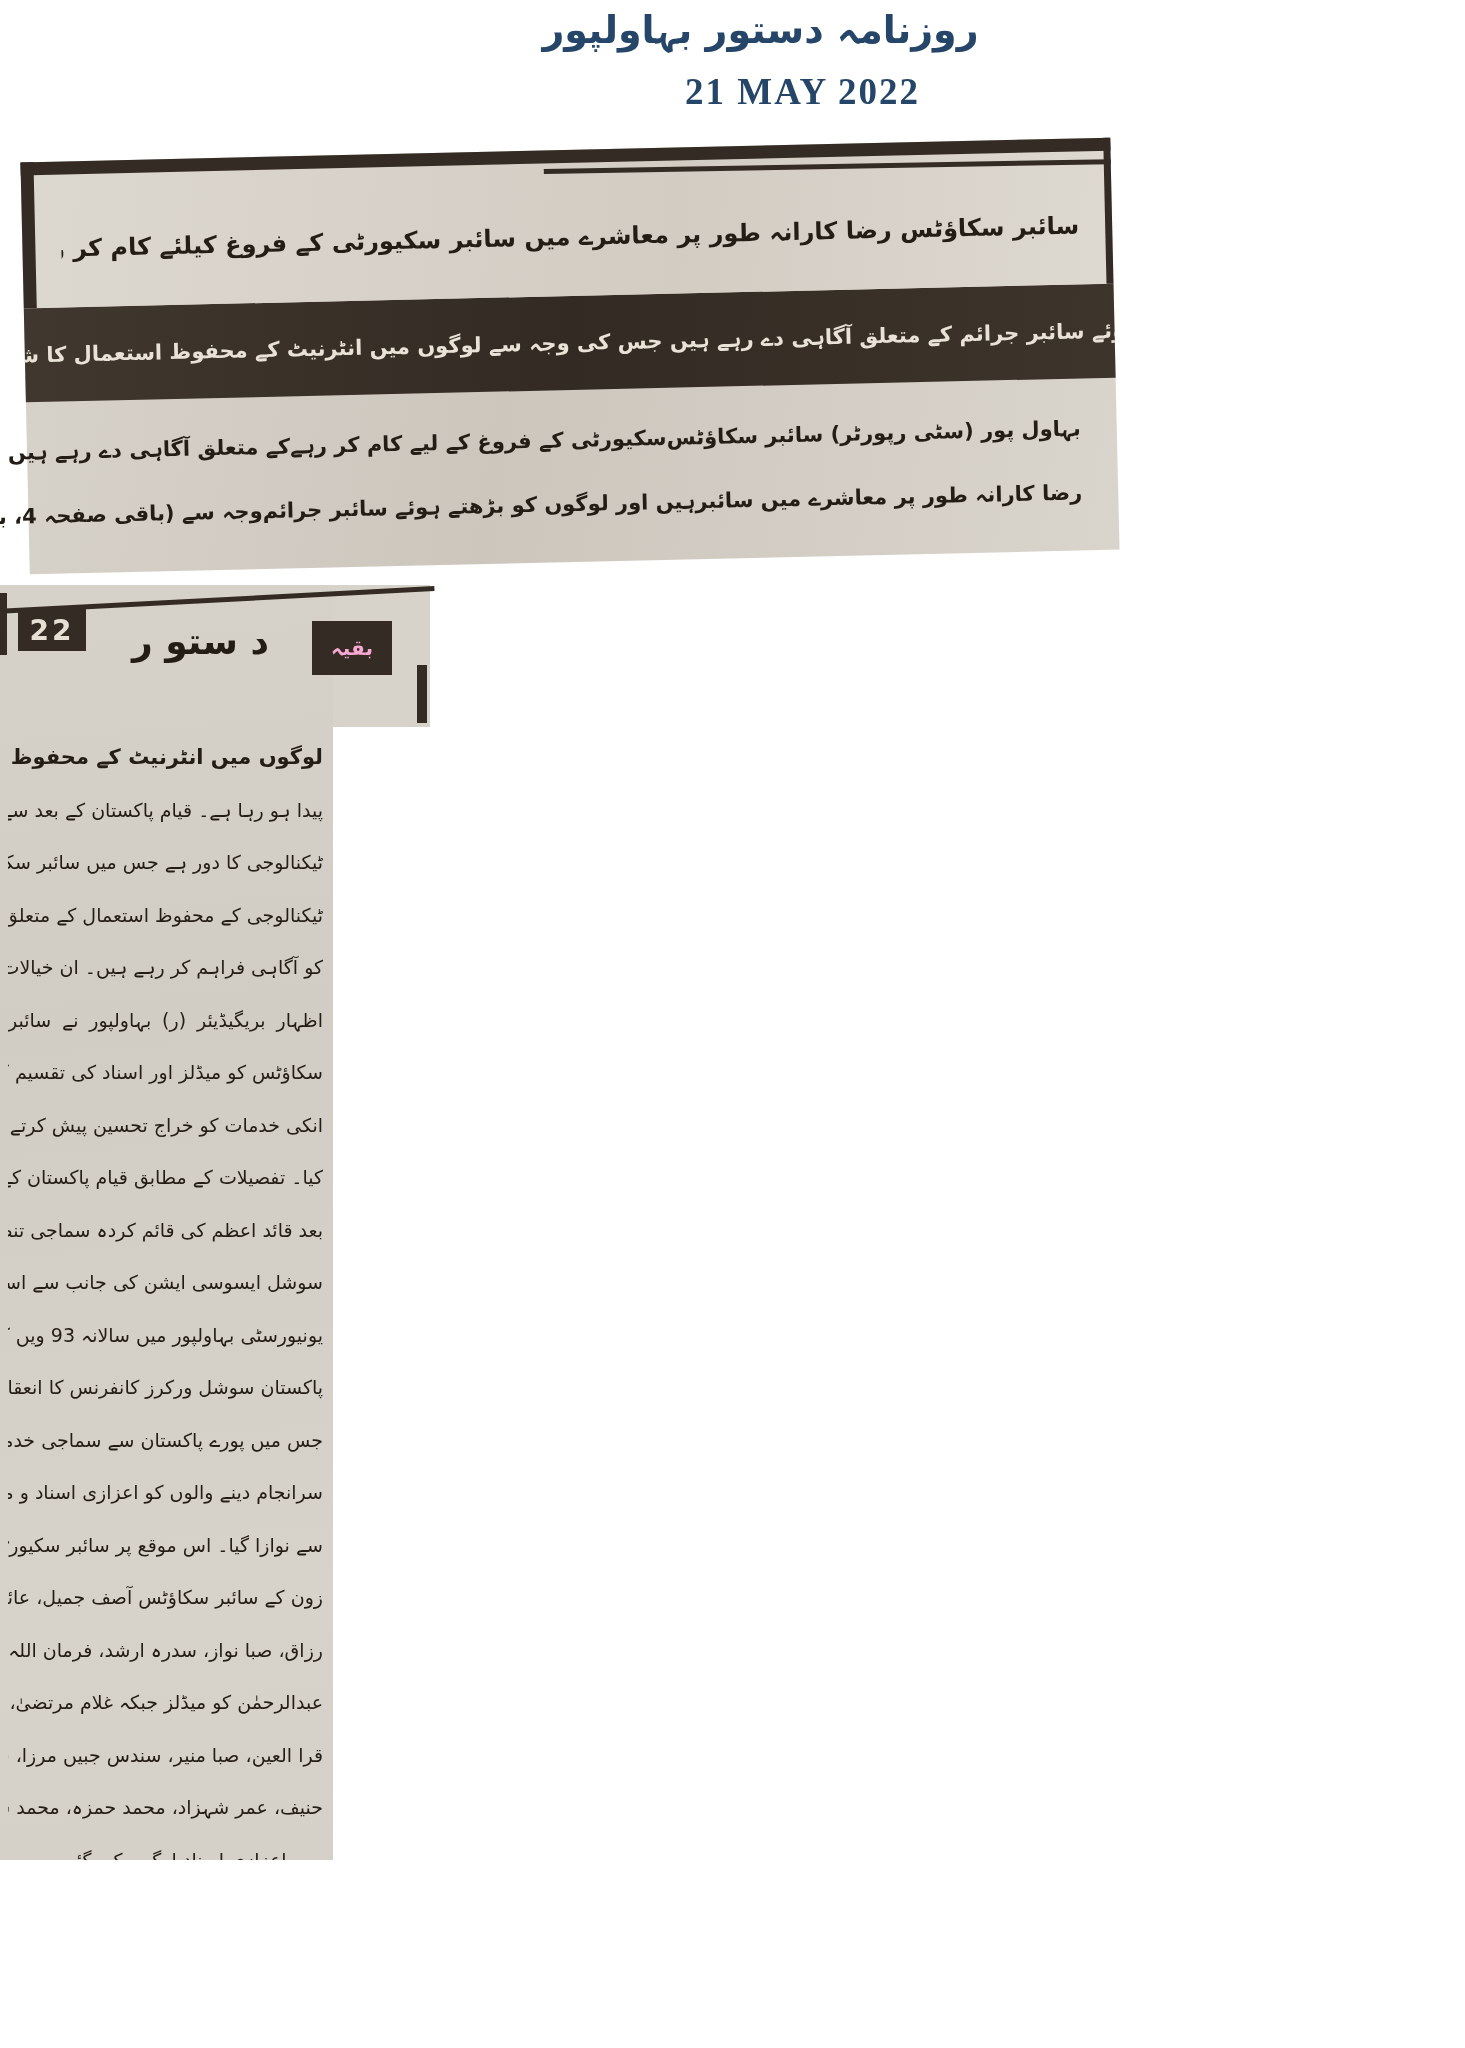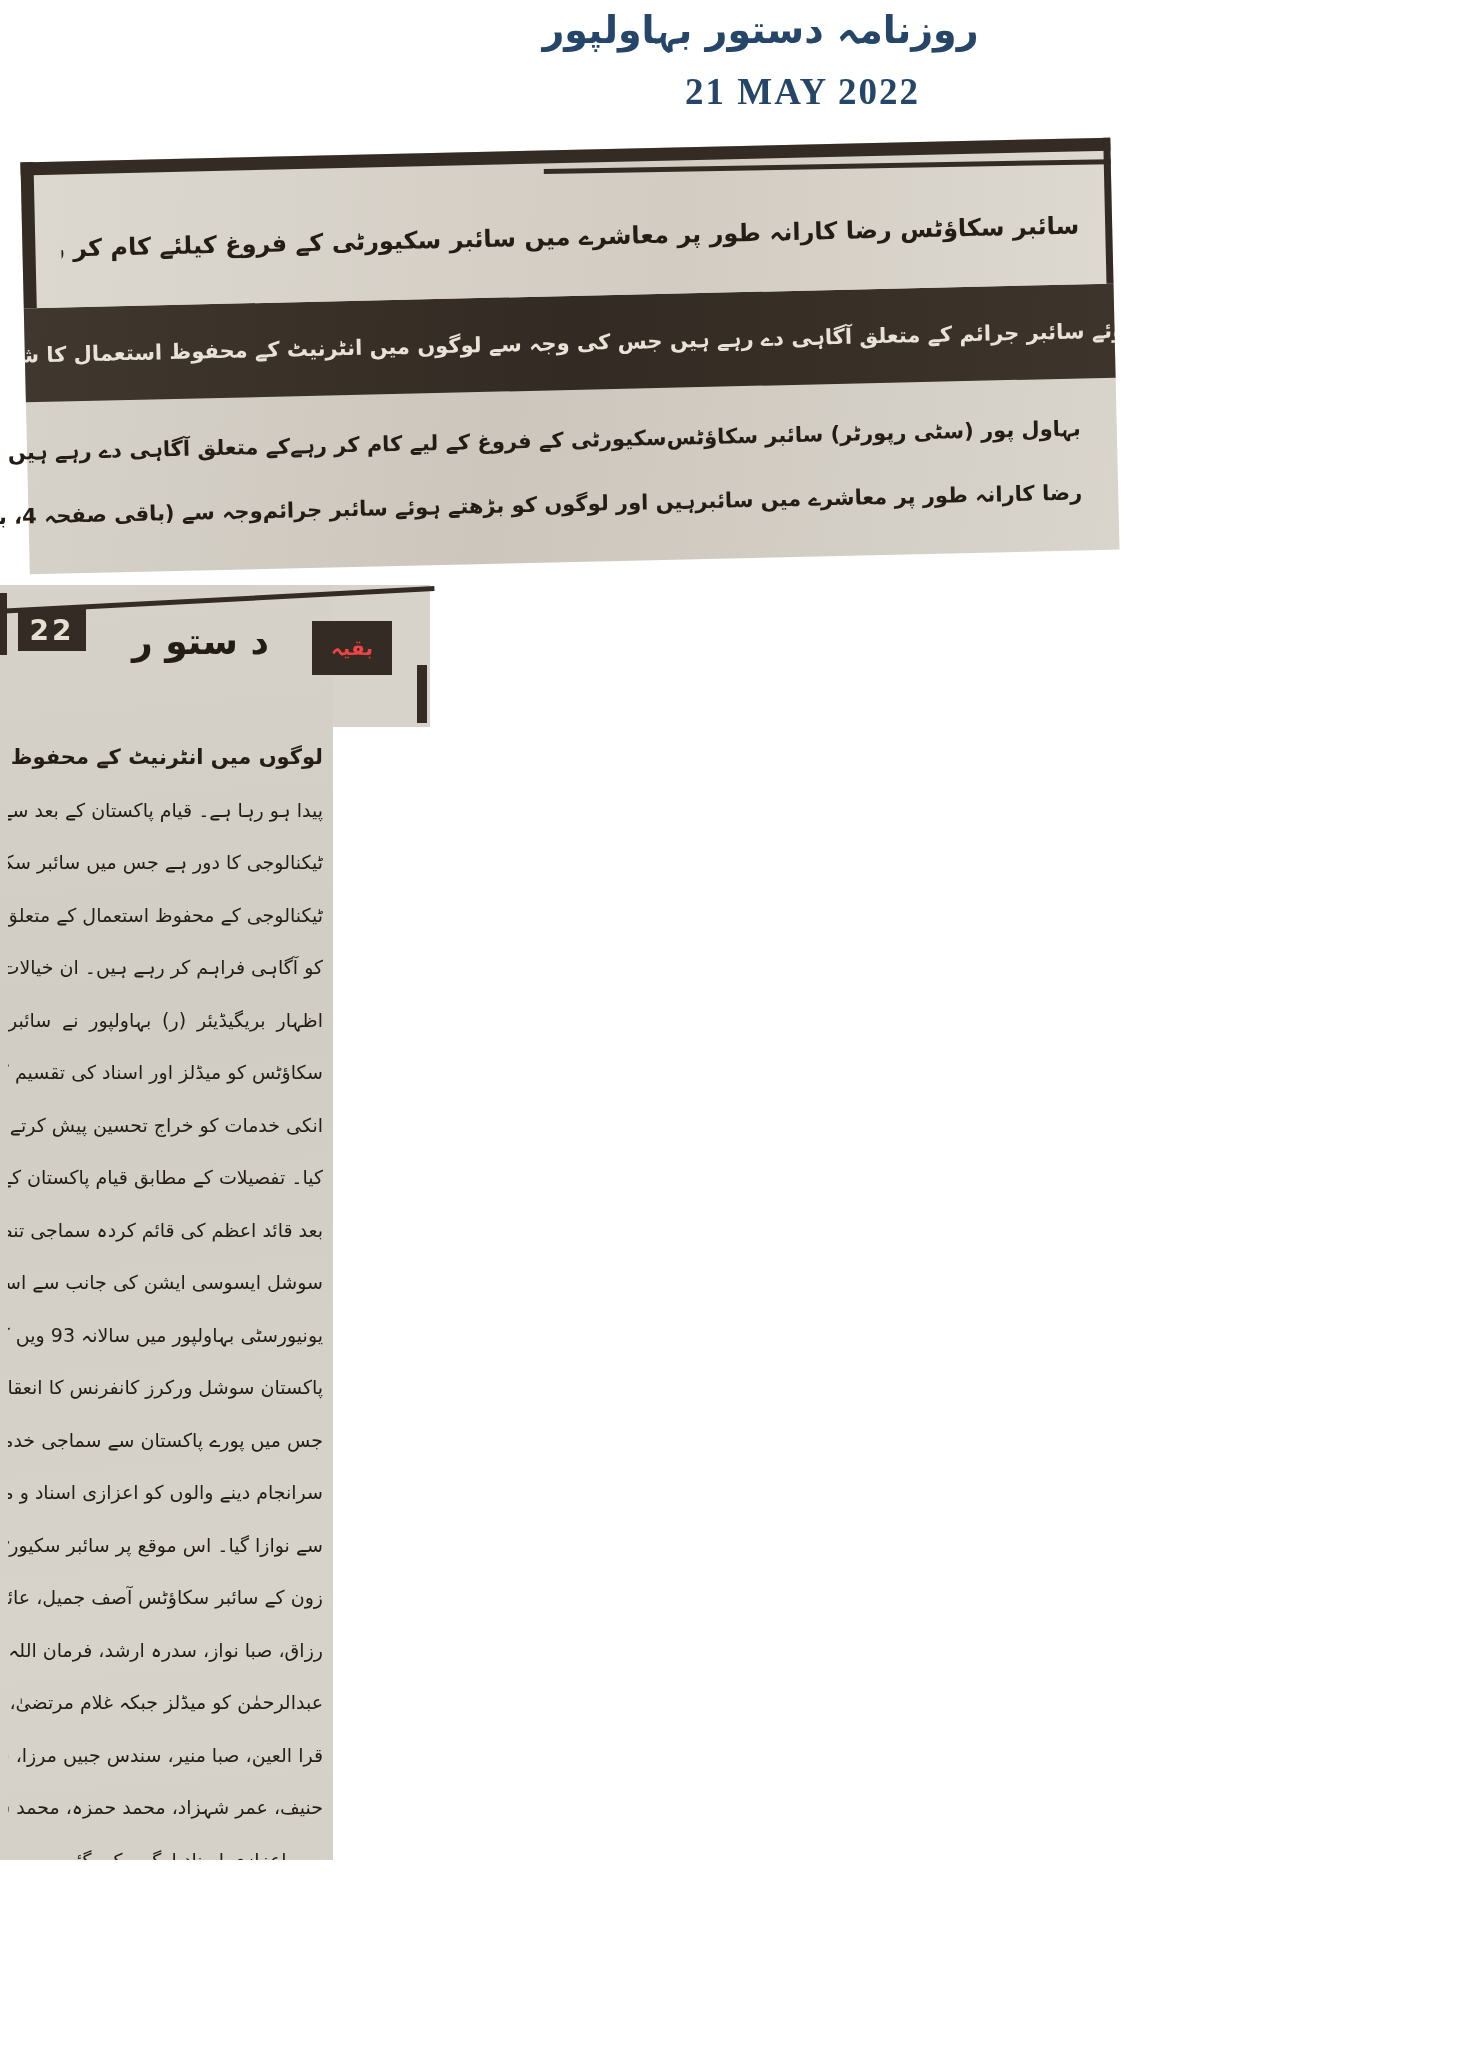--- a/index.html
+++ b/index.html
@@ -76,21 +76,21 @@
     background:var(--ink);color:#e6e0d4;font-size:28px;font-weight:bold;
     display:flex;align-items:center;justify-content:center;letter-spacing:3px;
     font-family:"DejaVu Sans",sans-serif;
   }
   .c2-title{
     position:absolute;left:132px;top:36px;direction:rtl;
     font-size:36px;font-weight:bold;color:#241d16;letter-spacing:4px;white-space:nowrap;
   }
   .badge-baqiya{
     position:absolute;left:312px;top:36px;width:80px;height:54px;
-    background:var(--ink);color:#ef4444;font-size:20px;font-weight:bold;
+    background:var(--ink);color:#f9a8d4;font-size:20px;font-weight:bold;
     display:flex;align-items:center;justify-content:center;direction:rtl;
   }
   .c2-col{padding:0 10px 0 8px;direction:rtl;}
   .c2-row{
     font-size:19px;color:#241d16;line-height:52.5px;height:52.5px;
     white-space:nowrap;overflow:hidden;
     text-align:justify;text-align-last:justify;
   }
   .c2-col .c2-row:first-child{font-weight:bold;font-size:21px;}
   .c2-col .c2-row:last-child{text-align-last:right;}

